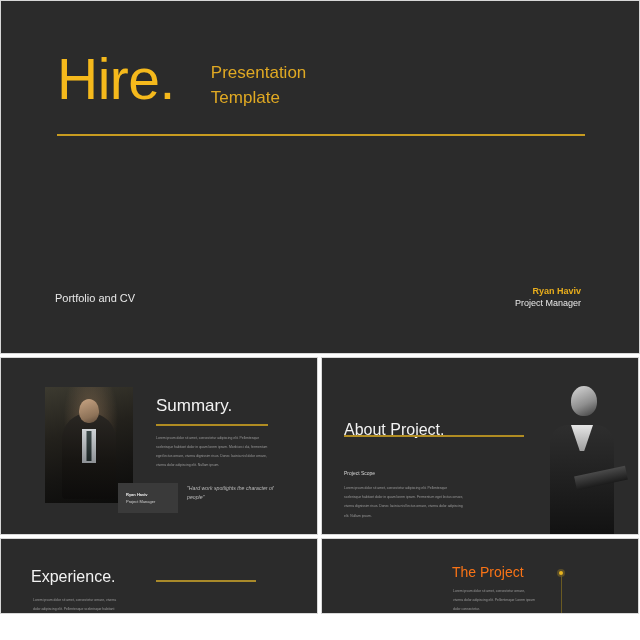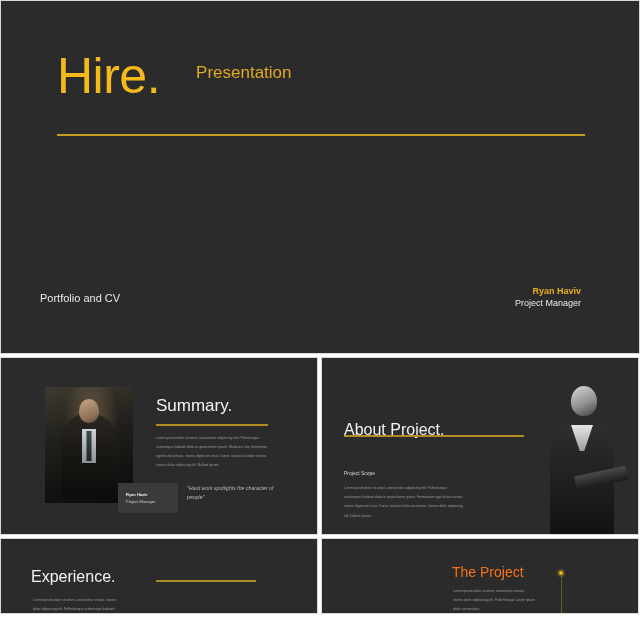--- a/index.html
+++ b/index.html
@@ -26,21 +26,21 @@
     border:1px solid #d8d8d8;
     overflow:hidden;
     flex:0 0 auto;
   }
   .hero-title-row {
     position:absolute;
     left:56px; top:52px;
     display:flex; align-items:flex-start;
   }
   .hire-word {
-    font-size:50px;
+    font-size:57px;
     line-height:0.92;
     font-weight:400;
     color:#f5b91c;
     letter-spacing:-0.5px;
   }
   .hero-sub {
     margin-left:36px;
     margin-top:8px;
     font-size:17px;
     line-height:1.45;
@@ -49,21 +49,21 @@
   }
   .hero-sub div { white-space:nowrap; }
   .hero-rule {
     position:absolute;
     left:56px; top:133px;
     width:528px; height:2px;
     background:#c79b20;
   }
   .hero-left-label {
     position:absolute;
-    left:39px; top:291px;
+    left:54px; top:291px;
     font-size:11px;
     color:#e8e8e8;
   }
   .hero-byline {
     position:absolute;
     right:58px; top:284px;
     text-align:right;
     line-height:1.35;
   }
   .hero-byline .name {
@@ -268,20 +268,21 @@
 </head>
 <body>
 
 <div id="deck">
 
   <section class="hero">
     <div class="hero-title-row">
       <div class="hire-word">Hire.</div>
       <div class="hero-sub">
         <div>Presentation</div>
+        <div>Template</div>
       </div>
     </div>
     <div class="hero-rule"></div>
     <div class="hero-left-label">Portfolio and CV</div>
     <div class="hero-byline">
       <div class="name">Ryan Haviv</div>
       <div class="role">Project Manager</div>
     </div>
   </section>
 

